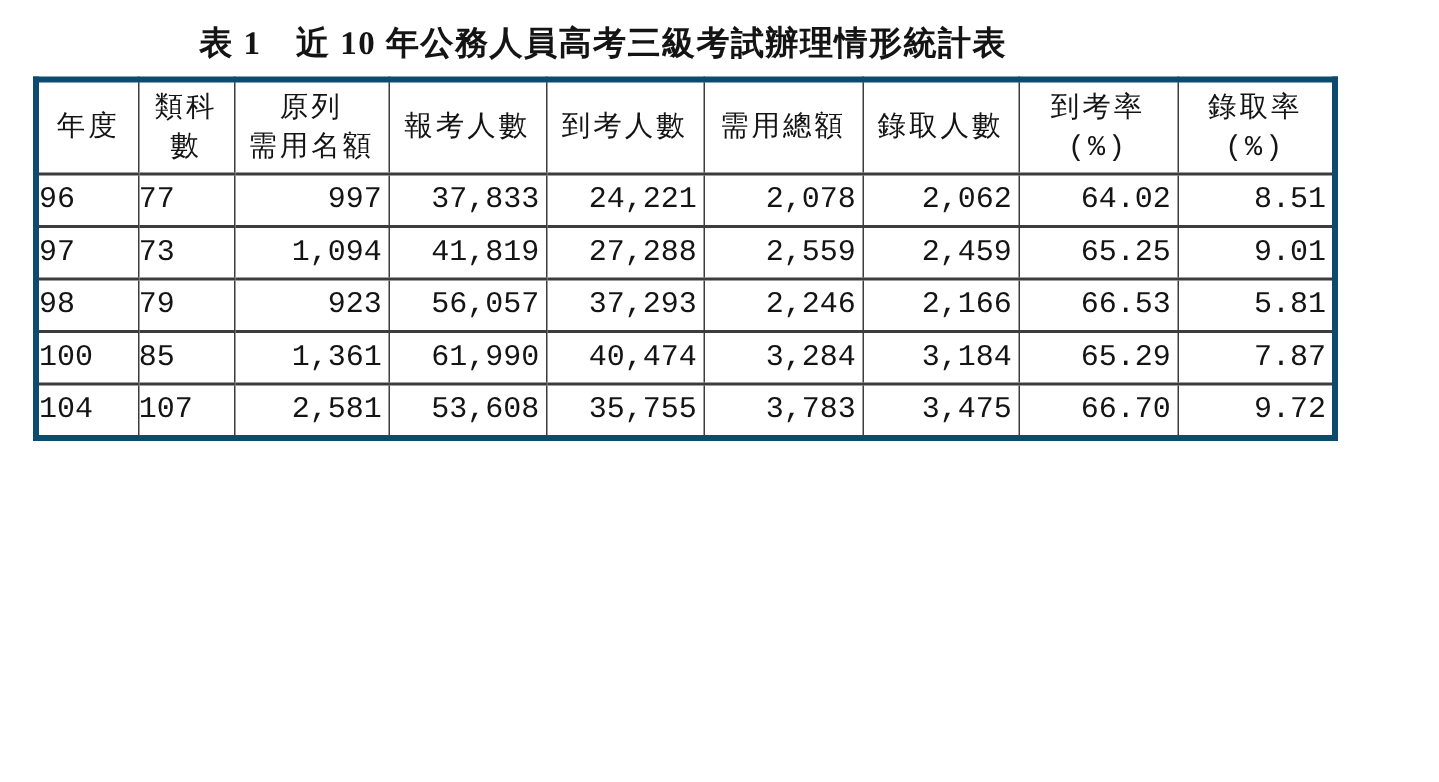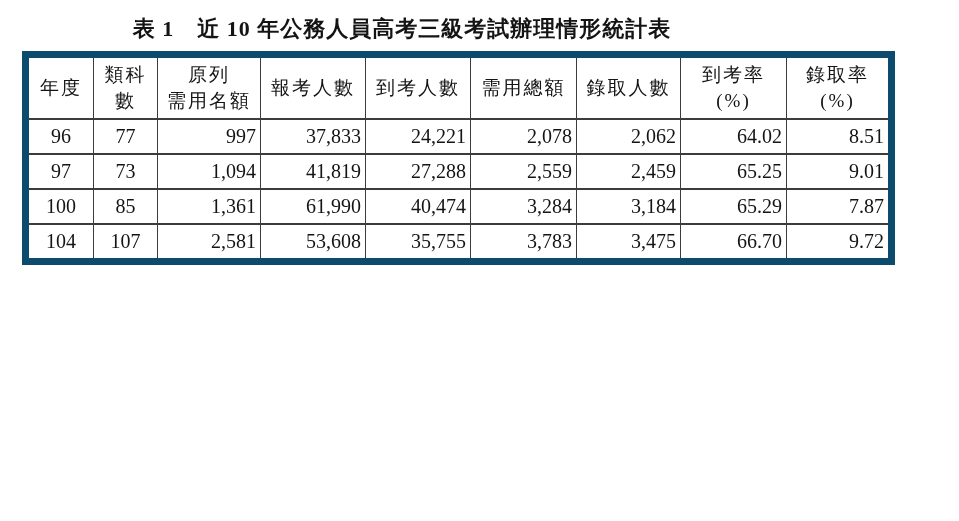--- a/index.html
+++ b/index.html
@@ -18,21 +18,22 @@
   .doc-title {
     font-size: 22px;
     font-weight: 700;
     letter-spacing: 1px;
     white-space: nowrap;
   }
   table.stats {
     border-collapse: collapse;
     table-layout: fixed;
     margin: 7px 0 0 22px;
-    border: 7px solid #0c4a6e;
+    border: 4px solid #0c4a6e;
+    font-family: Liberation Mono, monospace;
   }
   table.stats th, table.stats td {
     border-top: 2px solid #3c3c3c;
     border-bottom: 2px solid #3c3c3c;
     border-left: 1px solid #3c3c3c;
     border-right: 1px solid #3c3c3c;
     overflow: hidden;
   }
   table.stats th {
     height: 60px;
@@ -43,21 +44,21 @@
     letter-spacing: 2px;
     line-height: 26px;
     padding: 0;
   }
   table.stats td {
     height: 33px;
     font-size: 20px;
     vertical-align: middle;
     padding: 0;
   }
-  .c-center { text-align: center; }
+  .c-center { text-align: left; }
   .c-right  { text-align: right; padding-right: 4px !important; }
 </style>
 </head>
 <body>
 
 <div class="title-wrap">
   <span class="doc-title">表 1　近 10 年公務人員高考三級考試辦理情形統計表</span>
 </div>
 
 <table class="stats">
@@ -129,20 +130,31 @@
       <td class="c-center">73</td>
       <td class="c-right">1,094</td>
       <td class="c-right">41,819</td>
       <td class="c-right">27,288</td>
       <td class="c-right">2,559</td>
       <td class="c-right">2,459</td>
       <td class="c-right">65.25</td>
       <td class="c-right">9.01</td>
     </tr>
     <tr>
+      <td class="c-center">98</td>
+      <td class="c-center">79</td>
+      <td class="c-right">923</td>
+      <td class="c-right">56,057</td>
+      <td class="c-right">37,293</td>
+      <td class="c-right">2,246</td>
+      <td class="c-right">2,166</td>
+      <td class="c-right">66.53</td>
+      <td class="c-right">5.81</td>
+    </tr>
+    <tr>
       <td class="c-center">100</td>
       <td class="c-center">85</td>
       <td class="c-right">1,361</td>
       <td class="c-right">61,990</td>
       <td class="c-right">40,474</td>
       <td class="c-right">3,284</td>
       <td class="c-right">3,184</td>
       <td class="c-right">65.29</td>
       <td class="c-right">7.87</td>
     </tr>

